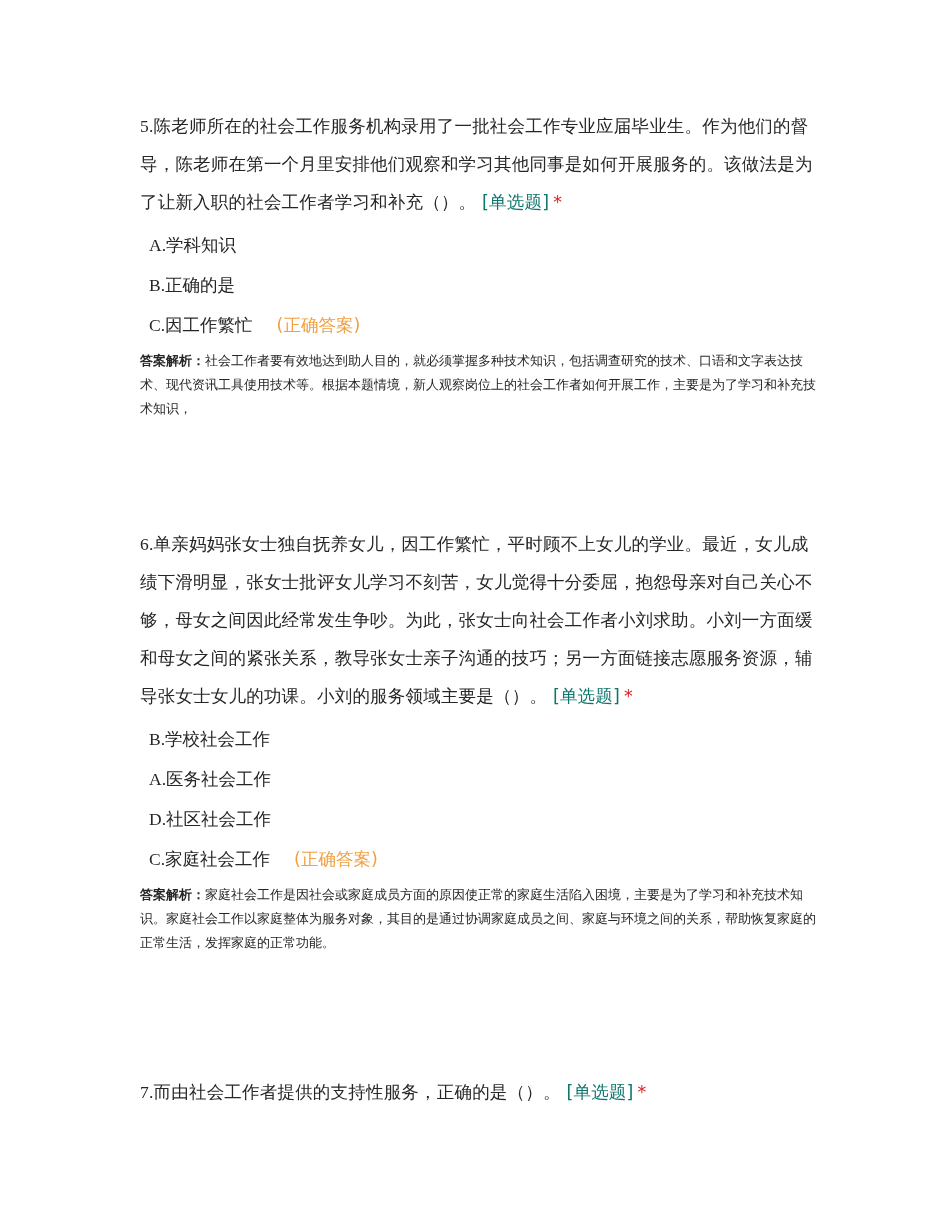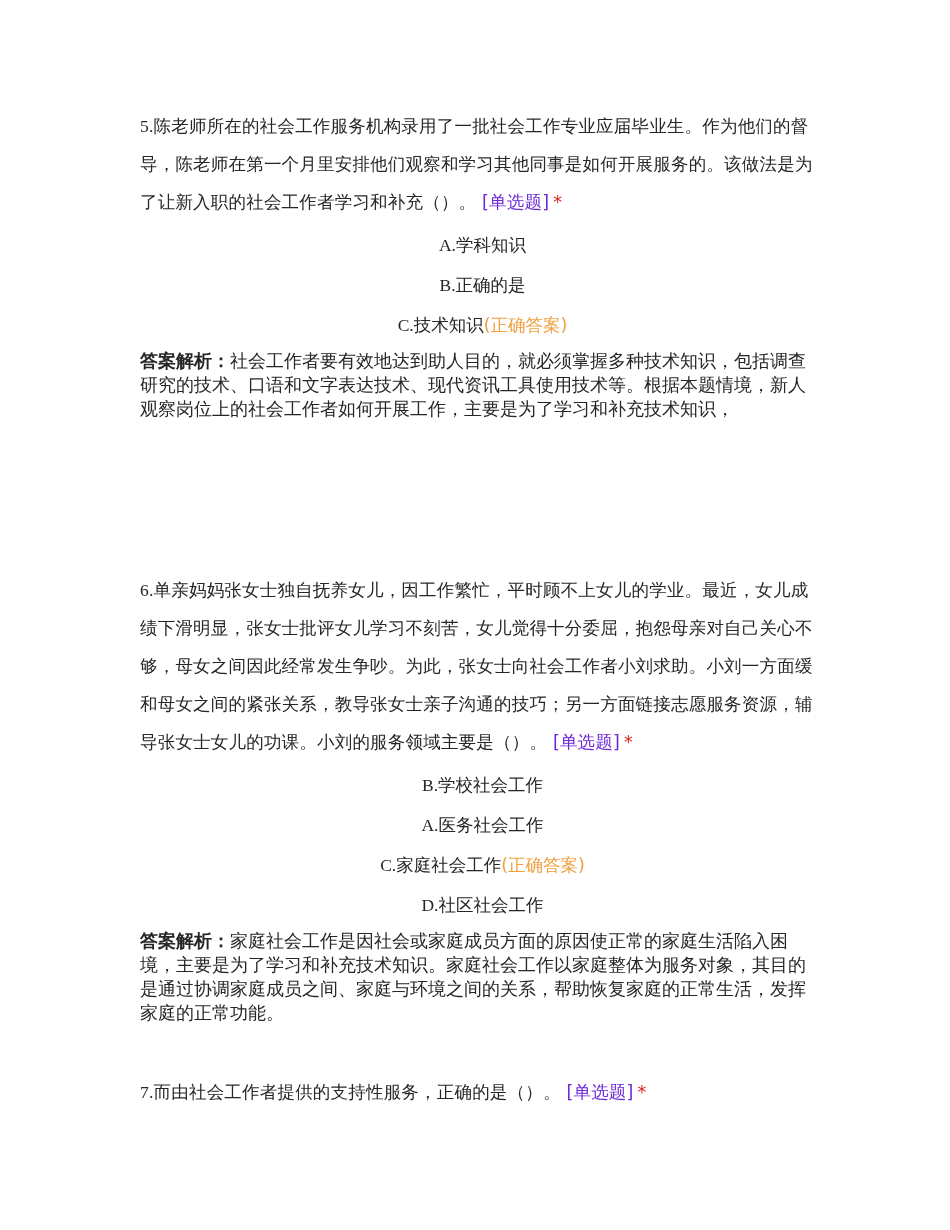--- a/index.html
+++ b/index.html
@@ -2,51 +2,51 @@
 <html><head>
 <meta charset="utf-8">
 <style>
   html, body { margin: 0; padding: 0; background: #ffffff; }
   body { width: 950px; height: 1230px; position: relative; overflow: hidden;
          font-family: "DejaVu Sans", "Liberation Sans", sans-serif; color: #262626; }
   .page { position: absolute; left: 140px; top: 0; width: 676px; }
   .question { position: absolute; left: 0; width: 676px; }
   .q-title { font-size: 17.5px; line-height: 38px; margin: 0; letter-spacing: 0.2px; }
   .q-title .num { font-family: "Liberation Serif", serif; }
-  .q-type { color: #6d28d9; }
+  .q-type { color: #0f766e; }
   .req { color: #e02020; margin-left: 4px; }
-  .options { margin: 4px 0 0 0; padding: 0; list-style: none; text-align: center; }
+  .options { margin: 4px 0 0 0; padding: 0; list-style: none; }
   .option { font-size: 17.5px; line-height: 40px; padding-left: 9px; }
   .option .letter { font-family: "Liberation Serif", serif; }
-  .correct { color: #f0a040; }
-  .analysis { font-size: 18px; line-height: 24px; margin: 4px 0 0 0; }
+  .correct { color: #f0a040; margin-left: 24px; }
+  .analysis { font-size: 13px; line-height: 24px; margin: 4px 0 0 0; }
   .analysis b { font-weight: bold; }
 </style>
 </head>
 <body>
 
 <div class="page">
 
   <div class="question" style="top:107px;">
     <p class="q-title"><span class="num">5.</span><span>陈老师所在的社会工作服务机构录用了一批社会工作专业应届毕业生。作为他们的督导，陈老师在第一个月里安排他们观察和学习其他同事是如何开展服务的。该做法是为了让新入职的社会工作者学习和补充（）。</span> <span class="q-type">[单选题]</span><span class="req">*</span></p>
     <ul class="options">
       <li class="option"><span class="letter">A.</span><span>学科知识</span></li>
       <li class="option"><span class="letter">B.</span><span>正确的是</span></li>
-      <li class="option"><span class="letter">C.</span><span>技术知识</span><span class="correct">(正确答案)</span></li>
+      <li class="option"><span class="letter">C.</span><span>因工作繁忙</span><span class="correct">(正确答案)</span></li>
     </ul>
     <p class="analysis"><b>答案解析：</b><span>社会工作者要有效地达到助人目的，就必须掌握多种技术知识，包括调查研究的技术、口语和文字表达技术、现代资讯工具使用技术等。根据本题情境，新人观察岗位上的社会工作者如何开展工作，主要是为了学习和补充技术知识，</span></p>
   </div>
 
-  <div class="question" style="top:571px;">
+  <div class="question" style="top:525px;">
     <p class="q-title"><span class="num">6.</span><span>单亲妈妈张女士独自抚养女儿，因工作繁忙，平时顾不上女儿的学业。最近，女儿成绩下滑明显，张女士批评女儿学习不刻苦，女儿觉得十分委屈，抱怨母亲对自己关心不够，母女之间因此经常发生争吵。为此，张女士向社会工作者小刘求助。小刘一方面缓和母女之间的紧张关系，教导张女士亲子沟通的技巧；另一方面链接志愿服务资源，辅导张女士女儿的功课。小刘的服务领域主要是（）。</span> <span class="q-type">[单选题]</span><span class="req">*</span></p>
     <ul class="options">
       <li class="option"><span class="letter">B.</span><span>学校社会工作</span></li>
       <li class="option"><span class="letter">A.</span><span>医务社会工作</span></li>
+      <li class="option"><span class="letter">D.</span><span>社区社会工作</span></li>
       <li class="option"><span class="letter">C.</span><span>家庭社会工作</span><span class="correct">(正确答案)</span></li>
-      <li class="option"><span class="letter">D.</span><span>社区社会工作</span></li>
     </ul>
     <p class="analysis"><b>答案解析：</b><span>家庭社会工作是因社会或家庭成员方面的原因使正常的家庭生活陷入困境，主要是为了学习和补充技术知识。家庭社会工作以家庭整体为服务对象，其目的是通过协调家庭成员之间、家庭与环境之间的关系，帮助恢复家庭的正常生活，发挥家庭的正常功能。</span></p>
   </div>
 
   <div class="question" style="top:1073px;">
     <p class="q-title"><span class="num">7.</span><span>而由社会工作者提供的支持性服务，正确的是（）。</span> <span class="q-type">[单选题]</span><span class="req">*</span></p>
   </div>
 
 </div>
 

